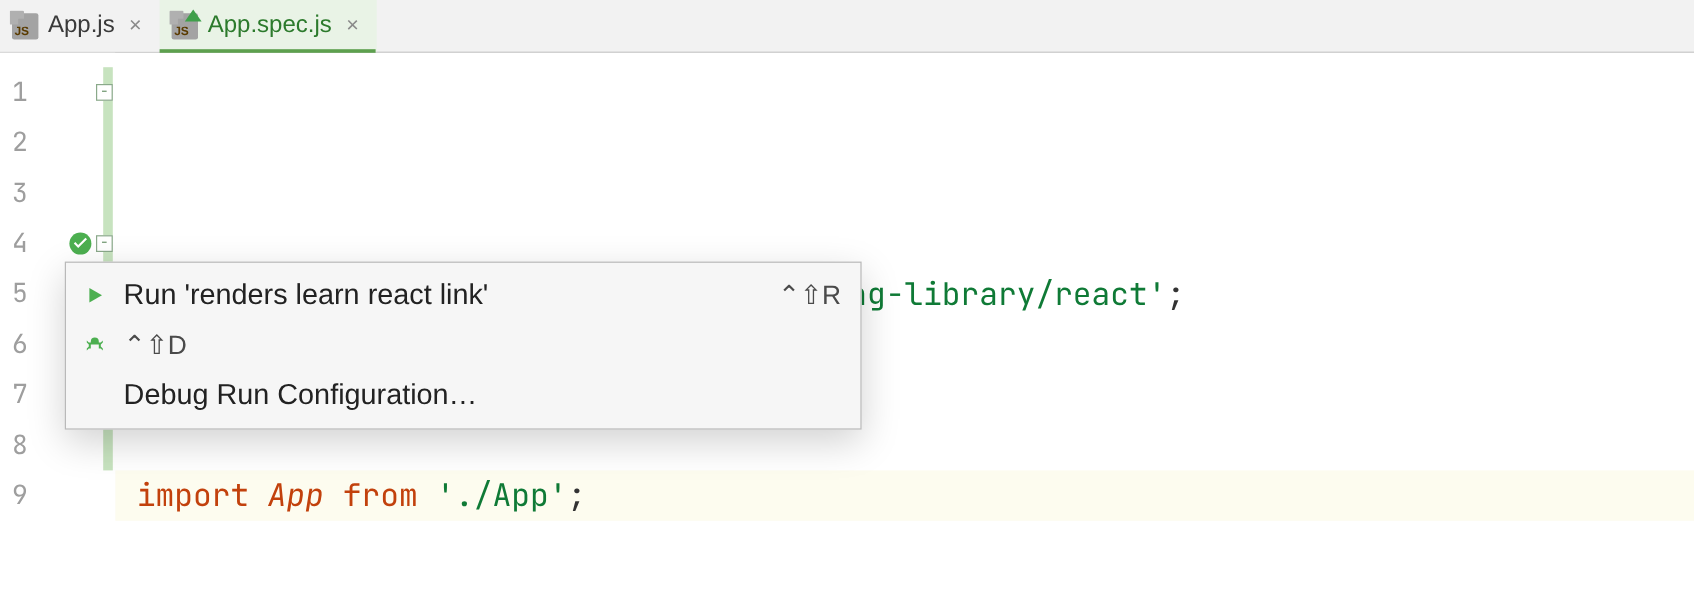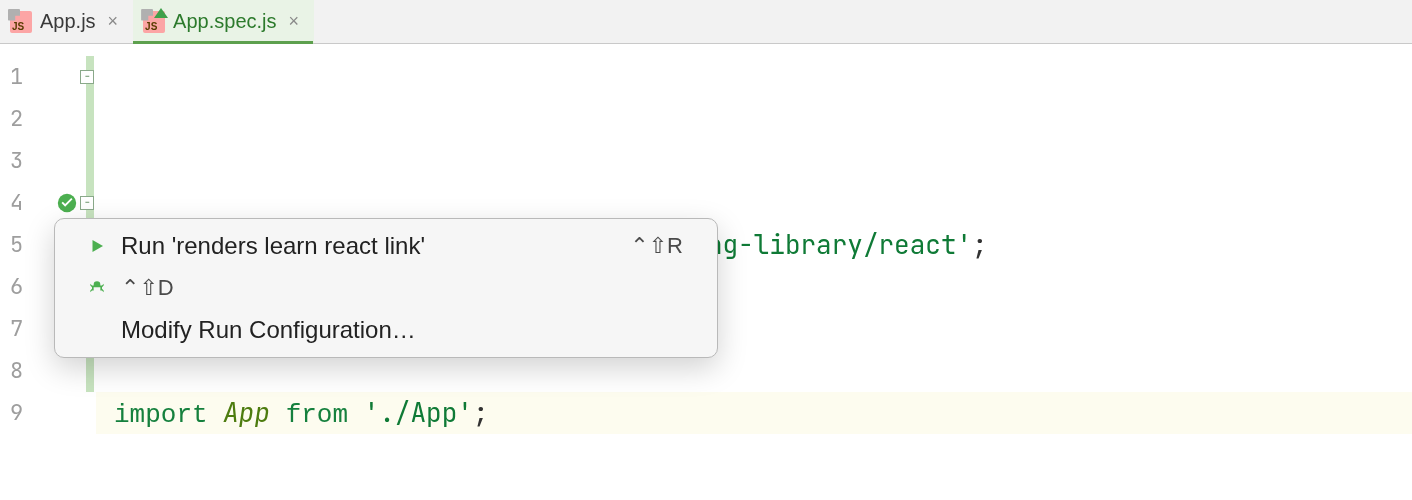--- a/index.html
+++ b/index.html
@@ -41,21 +41,21 @@
   }
   .tab .close {
     font-size: 18px;
     color: #8a8a8a;
     margin-left: 4px;
   }
   .tab.active .fname { color: #2c7a2c; font-weight: 500; }
   .tab .fname { }
   .js-icon {
     width: 22px; height: 22px; position: relative;
-    background: #fca5a5;
+    background: #a3a3a3;
     border-radius: 2px;
     display: flex; align-items: flex-end; justify-content: flex-start;
     font-size: 10px; font-weight: 700; color: #5a3b00;
     padding: 0 2px 1px 2px;
   }
   .js-icon.test::before {
     content:"";
     position:absolute;
     top:-3px;right:-3px;
     width:0;height:0;
@@ -127,36 +127,36 @@
   }
   .code .line { height: 42px; }
   .cur-line-hl{
     position:absolute;
     left:0;right:0;
     height:42px;
     background:#fdfcef;
     z-index:-1;
   }
   
-  .kw { color: #15803d; font-family: Liberation Mono, monospace; }
+  .kw { color: #c2410c; }
   .str { color: #0f7a36; }
   .punct { color: #333; }
-  .ital { font-style: italic; color:#4d7c0f;}
+  .ital { font-style: italic; color:#c2410c;}
 
   
   .menu {
     position: absolute;
     top: 218px;
     left: 54px;
     width: 664px;
     background: #f6f6f6;
     border: 1px solid #b9b9b9;
-    border-radius: 10px;
+    border-radius: 0;
     box-shadow: 0 10px 30px rgba(0,0,0,0.18);
-    padding: 6px 18px;
+    padding: 6px 0;
     z-index: 50;
   }
   .menu-item {
     display: flex;
     align-items: center;
     height: 42px;
     padding: 0 16px 0 12px;
     gap: 12px;
     font-size: 24px;
     color: #222;
@@ -254,16 +254,16 @@
   <div class="menu-item">
     <span class="mi-icon">
       <svg width="20" height="20" viewBox="0 0 24 24">
           <path fill="#4caf50" d="M12 4a4 4 0 014 4v1h2l2-2v2l-2 2v2l2 2v2l-2-2h-2v1a4 4 0 01-8 0v-1H6l-2 2v-2l2-2v-2l-2-2V7l2 2h2V8a4 4 0 014-4zm-4 7v5a4 4 0 008 0v-5H8z"></path>
         </svg>
     </span>
     <span class="mi-short">⌃⇧D</span>
   </div>
   <div class="menu-item">
     <span class="mi-icon"></span>
-    <span class="mi-label">Modify Run Configuration…</span>
+    <span class="mi-label">Debug Run Configuration…</span>
     <span class="mi-short"></span>
   </div>
 </div>
 
 </body></html>

